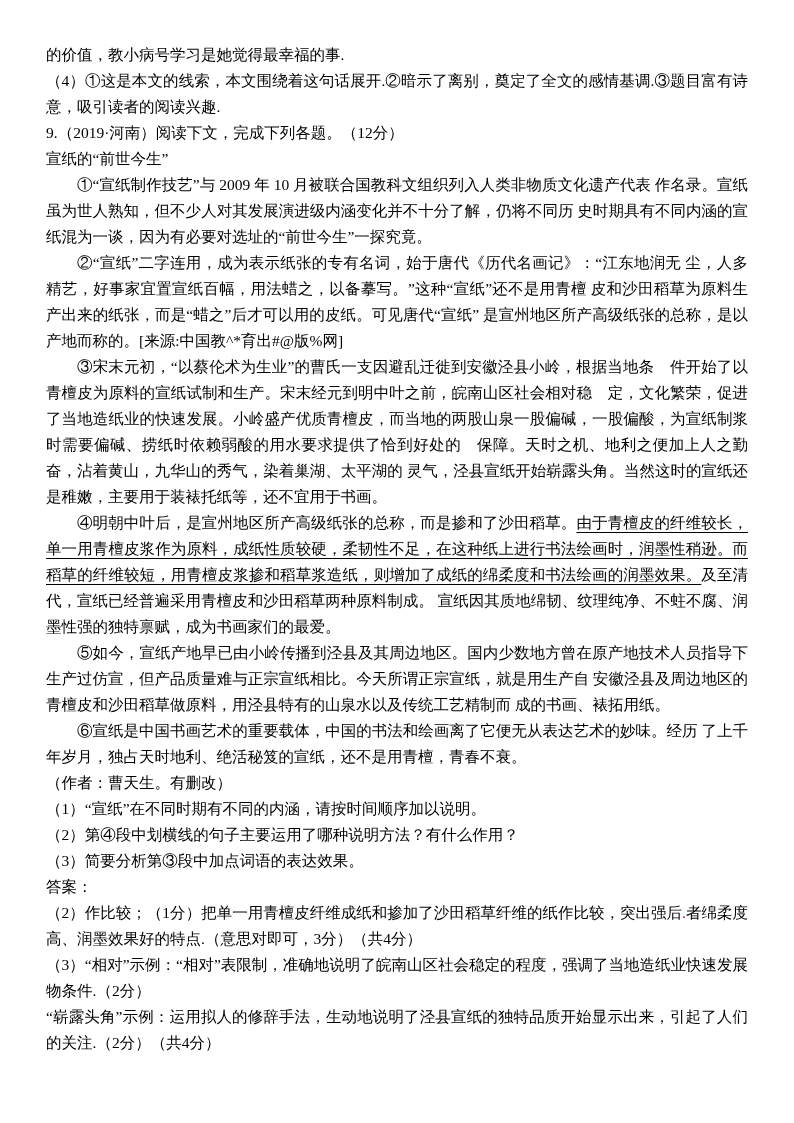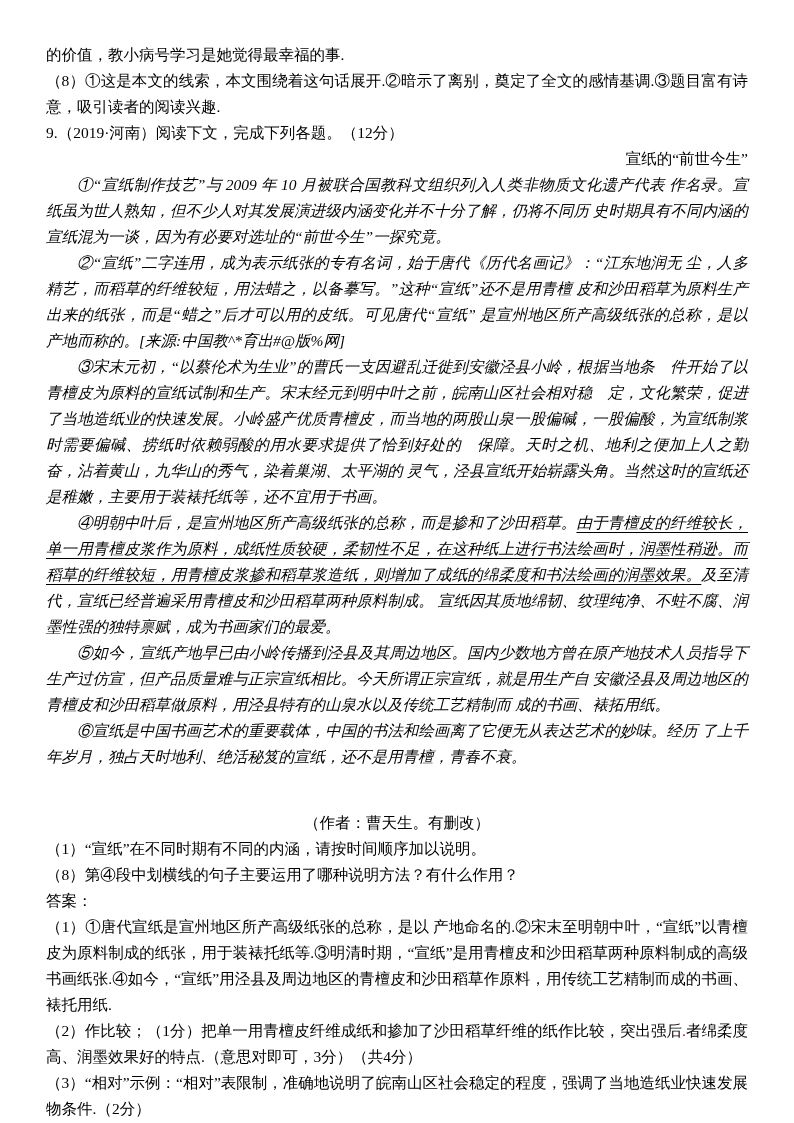--- a/index.html
+++ b/index.html
@@ -20,53 +20,51 @@
     line-height: 26px;
     color: #000000;
   }
   .doc-body p.block {
     margin: 0;
     padding: 0;
     text-align: justify;
     word-break: break-all;
   }
   .doc-body p.center {
-    text-align: right;
+    text-align: left;
   }
   .doc-body p.right {
-    text-align: center;
-    margin-top: 40px;
+    text-align: left;
   }
   .doc-body p.indent {
     text-indent: 2em;
-    font-style: italic;
   }
   .doc-body span.u {
     text-decoration: underline;
     text-underline-offset: 4px;
     text-decoration-thickness: 1px;
   }
 </style>
 </head>
 <body>
 
 <div class="page">
   <div class="doc-body" id="doc">
       <p class="block"><span>的价值，教小病号学习是她觉得最幸福的事.</span></p>
-      <p class="block"><span>（8）①这是本文的线索，本文围绕着这句话展开.②暗示了离别，奠定了全文的感情基调.③题目富有诗意，吸引读者的阅读兴趣.</span></p>
+      <p class="block"><span>（4）①这是本文的线索，本文围绕着这句话展开.②暗示了离别，奠定了全文的感情基调.③题目富有诗意，吸引读者的阅读兴趣.</span></p>
       <p class="block"><span>9.（2019·河南）阅读下文，完成下列各题。（12分）</span></p>
       <p class="block center"><span>宣纸的“前世今生”</span></p>
       <p class="block indent"><span>①“宣纸制作技艺”与 2009 年 10 月被联合国教科文组织列入人类非物质文化遗产代表 作名录。宣纸虽为世人熟知，但不少人对其发展演进级内涵变化并不十分了解，仍将不同历 史时期具有不同内涵的宣纸混为一谈，因为有必要对选址的“前世今生”一探究竟。</span></p>
-      <p class="block indent"><span>②“宣纸”二字连用，成为表示纸张的专有名词，始于唐代《历代名画记》：“江东地润无 尘，人多精艺，而稻草的纤维较短，用法蜡之，以备摹写。”这种“宣纸”还不是用青檀 皮和沙田稻草为原料生产出来的纸张，而是“蜡之”后才可以用的皮纸。可见唐代“宣纸” 是宣州地区所产高级纸张的总称，是以产地而称的。[来源:中国教^*育出#@版%网]</span></p>
+      <p class="block indent"><span>②“宣纸”二字连用，成为表示纸张的专有名词，始于唐代《历代名画记》：“江东地润无 尘，人多精艺，好事家宜置宣纸百幅，用法蜡之，以备摹写。”这种“宣纸”还不是用青檀 皮和沙田稻草为原料生产出来的纸张，而是“蜡之”后才可以用的皮纸。可见唐代“宣纸” 是宣州地区所产高级纸张的总称，是以产地而称的。[来源:中国教^*育出#@版%网]</span></p>
       <p class="block indent"><span>③宋末元初，“以蔡伦术为生业”的曹氏一支因避乱迁徙到安徽泾县小岭，根据当地条　件开始了以青檀皮为原料的宣纸试制和生产。宋末经元到明中叶之前，皖南山区社会相对稳　定，文化繁荣，促进了当地造纸业的快速发展。小岭盛产优质青檀皮，而当地的两股山泉一股偏碱，一股偏酸，为宣纸制浆时需要偏碱、捞纸时依赖弱酸的用水要求提供了恰到好处的　保障。天时之机、地利之便加上人之勤奋，沾着黄山，九华山的秀气，染着巢湖、太平湖的 灵气，泾县宣纸开始崭露头角。当然这时的宣纸还是稚嫩，主要用于装裱托纸等，还不宜用于书画。</span></p>
       <p class="block indent"><span>④明朝中叶后，是宣州地区所产高级纸张的总称，而是掺和了沙田稻草。</span><span class="u">由于青檀皮的纤维较长，单一用青檀皮浆作为原料，成纸性质较硬，柔韧性不足，在这种纸上进行书法绘画时，润墨性稍逊。而稻草的纤维较短，用青檀皮浆掺和稻草浆造纸，则增加了成纸的绵柔度和书法绘画的润墨效果。</span><span>及至清代，宣纸已经普遍采用青檀皮和沙田稻草两种原料制成。 宣纸因其质地绵韧、纹理纯净、不蛀不腐、润墨性强的独特禀赋，成为书画家们的最爱。</span></p>
       <p class="block indent"><span>⑤如今，宣纸产地早已由小岭传播到泾县及其周边地区。国内少数地方曾在原产地技术人员指导下生产过仿宣，但产品质量难与正宗宣纸相比。今天所谓正宗宣纸，就是用生产自 安徽泾县及周边地区的青檀皮和沙田稻草做原料，用泾县特有的山泉水以及传统工艺精制而 成的书画、裱拓用纸。</span></p>
       <p class="block indent"><span>⑥宣纸是中国书画艺术的重要载体，中国的书法和绘画离了它便无从表达艺术的妙味。经历 了上千年岁月，独占天时地利、绝活秘笈的宣纸，还不是用青檀，青春不衰。</span></p>
       <p class="block right"><span>（作者：曹天生。有删改）</span></p>
       <p class="block"><span>（1）“宣纸”在不同时期有不同的内涵，请按时间顺序加以说明。</span></p>
-      <p class="block"><span>（8）第④段中划横线的句子主要运用了哪种说明方法？有什么作用？</span></p>
+      <p class="block"><span>（2）第④段中划横线的句子主要运用了哪种说明方法？有什么作用？</span></p>
+      <p class="block"><span>（3）简要分析第③段中加点词语的表达效果。</span></p>
       <p class="block"><span>答案：</span></p>
-      <p class="block"><span>（1）①唐代宣纸是宣州地区所产高级纸张的总称，是以 产地命名的.②宋末至明朝中叶，“宣纸”以青檀皮为原料制成的纸张，用于装裱托纸等.③明清时期，“宣纸”是用青檀皮和沙田稻草两种原料制成的高级书画纸张.④如今，“宣纸”用泾县及周边地区的青檀皮和沙田稻草作原料，用传统工艺精制而成的书画、裱托用纸.</span></p>
       <p class="block"><span>（2）作比较；（1分）把单一用青檀皮纤维成纸和掺加了沙田稻草纤维的纸作比较，突出强后</span><span style="color: rgb(204, 0, 0);">.</span><span>者绵柔度高、润墨效果好的特点.（意思对即可，3分）（共4分）</span></p>
       <p class="block"><span>（3）“相对”示例：“相对”表限制，准确地说明了皖南山区社会稳定的程度，强调了当地造纸业快速发展物条件.（2分）</span></p>
       <p class="block"><span>“崭露头角”示例：运用拟人的修辞手法，生动地说明了泾县宣纸的独特品质开始显示出来，引起了人们的关注.（2分）（共4分）</span></p>
     </div>
 </div>
 
 </body></html>

